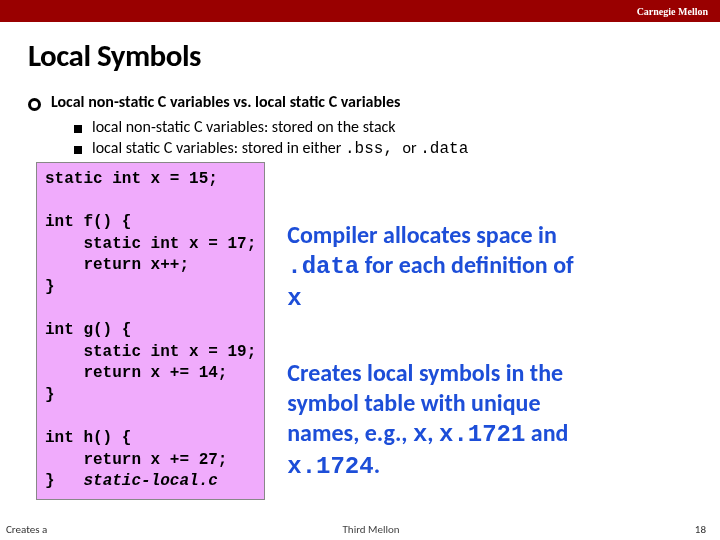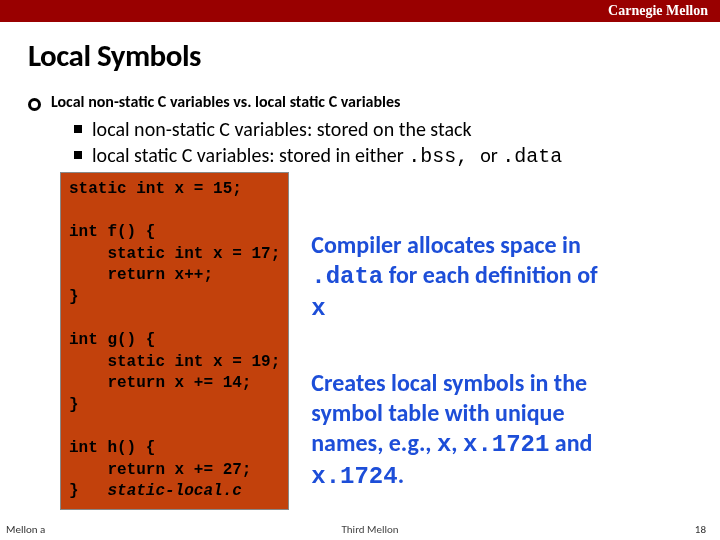--- a/index.html
+++ b/index.html
@@ -1,30 +1,30 @@
 <!DOCTYPE html>
 <html><head>
 <meta charset="utf-8">
 <style>
   * { margin:0; padding:0; box-sizing:border-box; }
   body { width:720px; height:540px; background:#fff; font-family:Calibri, Arial, sans-serif; position:relative; overflow:hidden; }
   .redbar { background:#990000; height:22px; width:100%; display:flex; justify-content:flex-end; align-items:center; padding-right:12px; }
-  .redbar .univ { color:#fff; font-weight:bold; font-size:14px; font-family:"Times New Roman", serif; }
+  .redbar .univ { color:#fff; font-weight:bold; font-size:10px; font-family:"Times New Roman", serif; }
   .content { padding:14px 28px 0 28px; }
   .title { font-size:31px; font-weight:bold; color:#000; margin-bottom:18px; letter-spacing:-0.5px; }
   .lvl1 { display:flex; align-items:flex-start; margin-bottom:6px; }
   .circ { width:13px; height:13px; border-radius:50%; border:3px solid #000; flex:0 0 auto; margin-top:6px; margin-right:10px; }
   .lvl1-text { font-size:16px; font-weight:bold; color:#000; }
   .sublist { margin-left:46px; margin-top:4px; }
   .lvl2 { display:flex; align-items:flex-start; margin-bottom:2px; }
   .sq { width:8px; height:8px; background:#000; flex:0 0 auto; margin-top:8px; margin-right:10px; }
-  .lvl2-text { font-size:20px; color:#000; }
+  .lvl2-text { font-size:16px; color:#000; }
   .mono { font-family:"Courier New", monospace;margin-top:47px; }
   .columns { display:flex; align-items:flex-start; margin-top:4px; }
-  .codebox { background:#c2410c; border:1px solid #888; padding:6px 8px; font-family:"Courier New", monospace; font-size:16px; font-weight:bold; color:#000; line-height:1.35; white-space:pre; margin-left:32px; position:relative; }
+  .codebox { background:#f0abfc; border:1px solid #888; padding:6px 8px; font-family:"Courier New", monospace; font-size:16px; font-weight:bold; color:#000; line-height:1.35; white-space:pre; margin-left:8px; position:relative; }
   .filename { font-style:italic; font-weight:bold; font-family:"Courier New", monospace; text-align:right; padding-right:6px; }
   .rightcol { padding-left:22px; padding-top:58px; max-width:320px; }
   .note { font-size:24px; font-weight:bold; color:#1d4ed8; margin-bottom:44px; line-height:1.25; }
   .footer { position:absolute; bottom:4px; left:0; width:100%; display:flex; justify-content:space-between; align-items:flex-end; padding:0 14px 0 6px; font-size:11px; color:#333; }
   .footer .mid { font-size:11px; color:#444; }
 </style>
 </head>
 <body>
 
 <div class="redbar">
@@ -74,16 +74,16 @@
         <span>Compiler allocates space in </span><span class="mono">.data</span><span> for each definition of </span><span class="mono">x</span>
       </div>
       <div class="note">
         <span>Creates local symbols in the symbol table with unique names, e.g., </span><span class="mono">x</span><span>, </span><span class="mono">x.1721</span><span> and </span><span class="mono">x.1724</span><span>.</span>
       </div>
     </div>
   </div>
 </div>
 
 <div class="footer">
-  <span>Mellon a</span>
+  <span>Creates a</span>
   <span class="mid">Third Mellon</span>
   <span>18</span>
 </div>
 
 </body></html>

